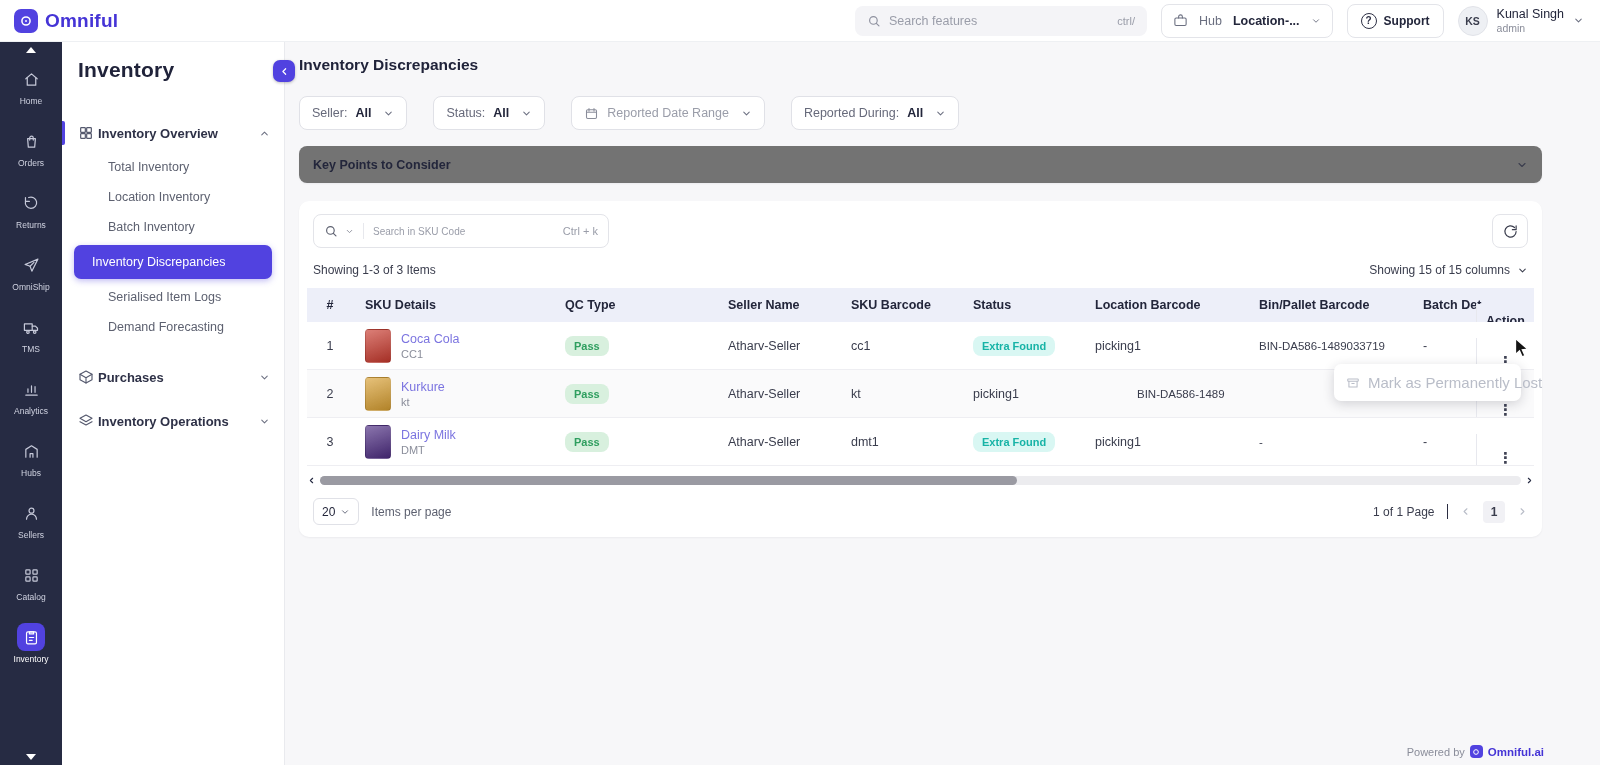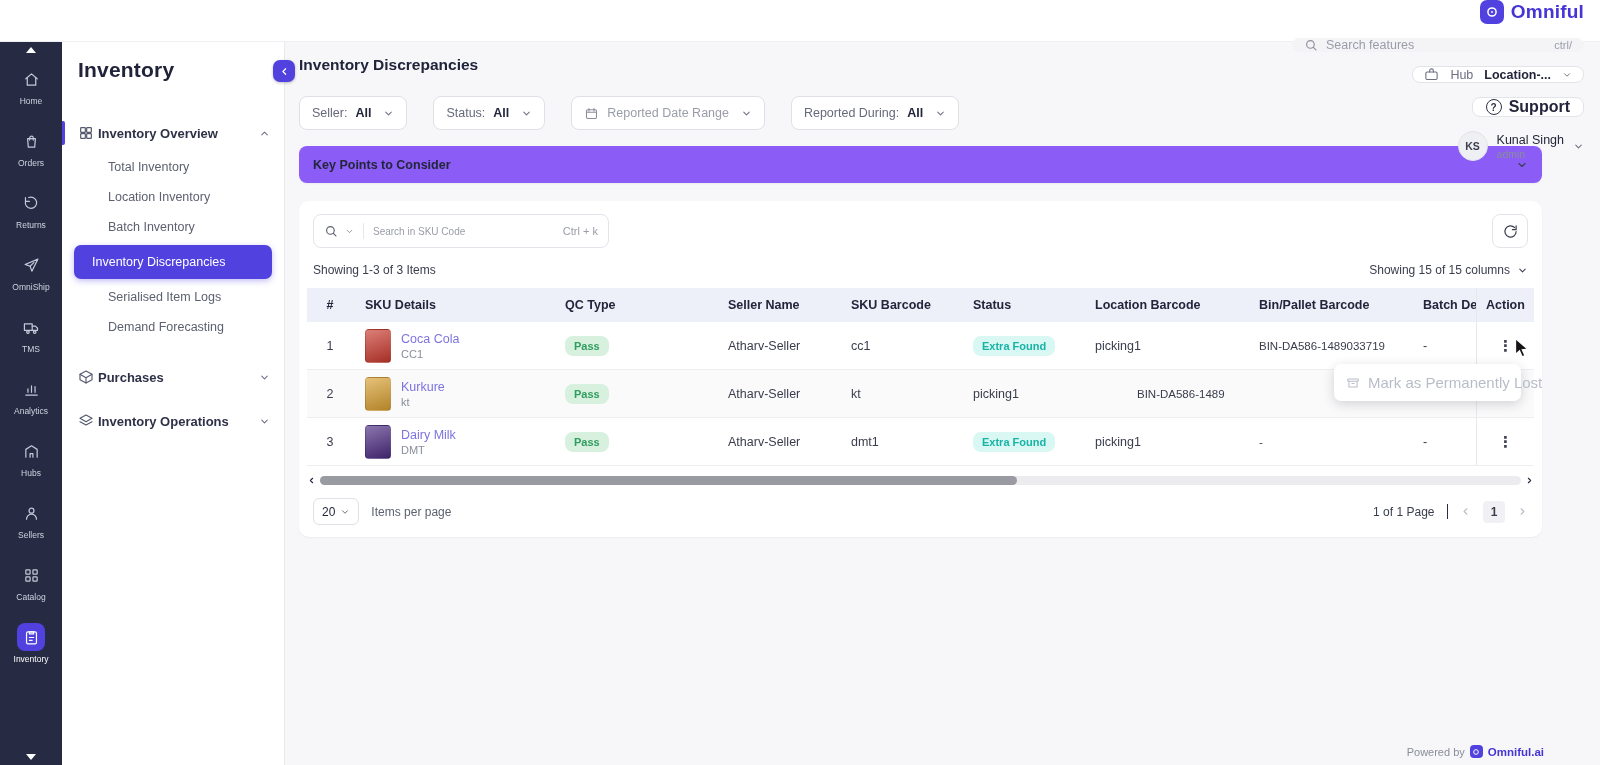--- a/index.html
+++ b/index.html
@@ -1,35 +1,35 @@
 <!DOCTYPE html>
 <html><head>
 <meta charset="utf-8">
 <style>
   * { margin:0; padding:0; box-sizing:border-box; }
   html, body { width:1600px; height:765px; }
   body { font-family:"Liberation Sans","DejaVu Sans",sans-serif; background:#f7f7f9; position:relative; overflow:hidden; color:#23263b; }
   svg { display:block; }
 
   
-  .topbar { height:42px; background:#fff; border-bottom:1px solid #eef0f3; display:flex; align-items:flex-end; padding:0 16px 0 14px; gap:14px; position:relative; z-index:10;flex-direction:column; }
+  .topbar { height:42px; background:#fff; border-bottom:1px solid #eef0f3; display:flex; align-items:center; padding:0 16px 0 14px; gap:14px; position:relative; z-index:10; }
   .logo { display:flex; align-items:center; gap:7px; cursor:pointer; }
   .logo-mark { width:24px; height:24px; border-radius:7px; background:#5142e0; display:flex; align-items:center; justify-content:center; }
   .logo-text { font-size:19px; font-weight:700; color:#4534d6; letter-spacing:.2px; }
   .search-box { margin-left:auto; width:292px; height:30px; background:#f4f4f7; border-radius:8px; display:flex; align-items:center; gap:8px; padding:0 12px; color:#8e919f; }
   .search-box input { border:0; outline:0; background:transparent; flex:1; font-size:12.5px; color:#3a3d4d; font-family:inherit; }
   .search-box input::placeholder { color:#9a9da9; }
   .shortcut { font-size:11px; color:#9a9da9; white-space:nowrap; }
   .hub-select { height:34px; border:1px solid #e3e4e9; border-radius:8px; display:flex; align-items:center; gap:11px; padding:0 11px; cursor:pointer; background:#fff; }
   .hub-select svg { color:#6b6f80; }
   .hub-label { font-size:12.5px; color:#6b6f80; }
   .hub-value { font-size:12.5px; font-weight:600; color:#23263b; white-space:nowrap; }
   .support-btn { height:34px; border:1px solid #e3e4e9; border-radius:8px; display:flex; align-items:center; gap:7px; padding:0 13px; cursor:pointer; background:#fff; }
   .q-circle { width:16px; height:16px; border:1.4px solid #2e3146; border-radius:50%; font-size:10px; font-weight:700; display:flex; align-items:center; justify-content:center; color:#2e3146; }
-  .support-label { font-size:16px; font-weight:600; color:#23263b; }
+  .support-label { font-size:12px; font-weight:600; color:#23263b; }
   .user-chip { display:flex; align-items:center; gap:9px; cursor:pointer; }
   .avatar { width:30px; height:30px; border-radius:50%; background:#eef0f4; border:1px solid #e1e3e9; display:flex; align-items:center; justify-content:center; font-size:10.5px; font-weight:700; color:#3a3d4d; }
   .user-name { font-size:12.5px; font-weight:400; color:#23263b; line-height:15px; }
   .user-role { font-size:10.5px; color:#8a8d9a; line-height:12px; }
   .user-chip .chev { color:#6b6f80; }
 
   
   .app { display:flex; height:723px; }
 
   
@@ -61,21 +61,21 @@
   .main { flex:1; padding:14px 58px 0 14px; position:relative; min-width:0; }
   .page-title { font-size:15.5px; font-weight:700; color:#20233a; }
   .filters { display:flex; gap:26px; margin-top:22px; }
   .filter { background:#fff; border:1px solid #e0e1e7; border-radius:8px; height:34px; display:inline-flex; align-items:center; gap:8px; padding:0 12px; cursor:pointer; }
   .f-label { font-size:12.5px; color:#66697a; white-space:nowrap; }
   .f-value { font-size:12.5px; font-weight:600; color:#23263b; }
   .f-placeholder { font-size:12.5px; color:#9a9da9; white-space:nowrap; }
   .filter .chev { color:#6b6f80; margin-left:4px; }
   .filter svg.cal { width:15px; height:15px; color:#8a8d9a; }
 
-  .keypoints { margin-top:16px; background:#8b5cf6; border-radius:8px; height:37px; display:flex; align-items:center; padding:0 14px; box-shadow:0 1px 2px rgba(20,24,40,.05); cursor:pointer; }
+  .keypoints { margin-top:16px; background:#737373; border-radius:8px; height:37px; display:flex; align-items:center; padding:0 14px; box-shadow:0 1px 2px rgba(20,24,40,.05); cursor:pointer; }
   .kp-label { font-size:12.5px; font-weight:600; color:#23263b; }
   .keypoints .chev { margin-left:auto; color:#3a3d4d; }
 
   .table-card { margin-top:18px; background:#fff; border-radius:10px; padding:13px 0 12px; box-shadow:0 1px 2px rgba(20,24,40,.05); }
   .tc-row1 { display:flex; align-items:center; padding:0 14px; }
   .sku-search { width:296px; height:34px; border:1px solid #e3e4e9; border-radius:8px; display:flex; align-items:center; gap:7px; padding:0 10px; }
   .sku-search svg { color:#5d6170; flex-shrink:0; }
   .sku-search .chev { color:#8a8d9a; }
   .ss-div { width:1px; height:16px; background:#e7e8ed; margin:0 2px; flex-shrink:0; }
   .sku-search input { flex:1; border:0; outline:0; font-size:10px; color:#c2410c; font-family:inherit; background:transparent; min-width:0; }
@@ -89,21 +89,21 @@
   .thead { background:#edeff9; height:34px; }
   .th { font-size:12.5px; font-weight:700; color:#23263b; display:flex; align-items:center; padding:0 12px; flex-shrink:0; white-space:nowrap; }
   .trow { height:48px; border-bottom:1px solid #eeeef2; background:#fff; }
   .trow.alt { background:#fafafb; }
   .td { font-size:12.5px; color:#3a3d4d; display:flex; align-items:center; padding:0 12px; flex-shrink:0; white-space:nowrap; overflow:hidden; }
   .c0 { width:46px; justify-content:center; }
   .c1 { width:200px; } .c2 { width:163px; } .c3 { width:123px; }
   .c4 { width:122px; } .c5 { width:122px; } .c6 { width:164px; }
   .c7 { width:164px; } .c8 { width:90px; }
   .td.c7 { font-size:11.5px; }
-  .c9 { position:absolute; right:0; top:0; height:100%; width:58px; border-left:1px solid #e7e8ee; display:flex; align-items:center; justify-content:center; padding:0; }
+  .c9 { position:absolute; right:0; top:16px; height:100%; width:58px; border-left:1px solid #e7e8ee; display:flex; align-items:center; justify-content:center; padding:0; }
   .thead .c9 { background:#edeff9; justify-content:flex-start; padding-left:9px; }
   .trow .c9 { background:#fff; }
   .trow.alt .c9 { background:#fafafb; }
 
   .sku-cell { display:flex; align-items:center; gap:10px; }
   .thumb { width:26px; height:34px; border-radius:4px; flex-shrink:0; border:1px solid rgba(0,0,0,.08); background-image:linear-gradient(160deg, rgba(255,255,255,.35), rgba(0,0,0,.18)); }
   .sku-name { font-size:12.5px; color:#7b74e0; cursor:pointer; }
   .sku-code { font-size:11px; color:#8a8d9a; margin-top:2px; }
   .badge { display:inline-block; padding:4px 9px; border-radius:8px; font-size:11px; font-weight:600; }
   .badge-pass { background:#d8f0de; color:#2f9e5f; }

